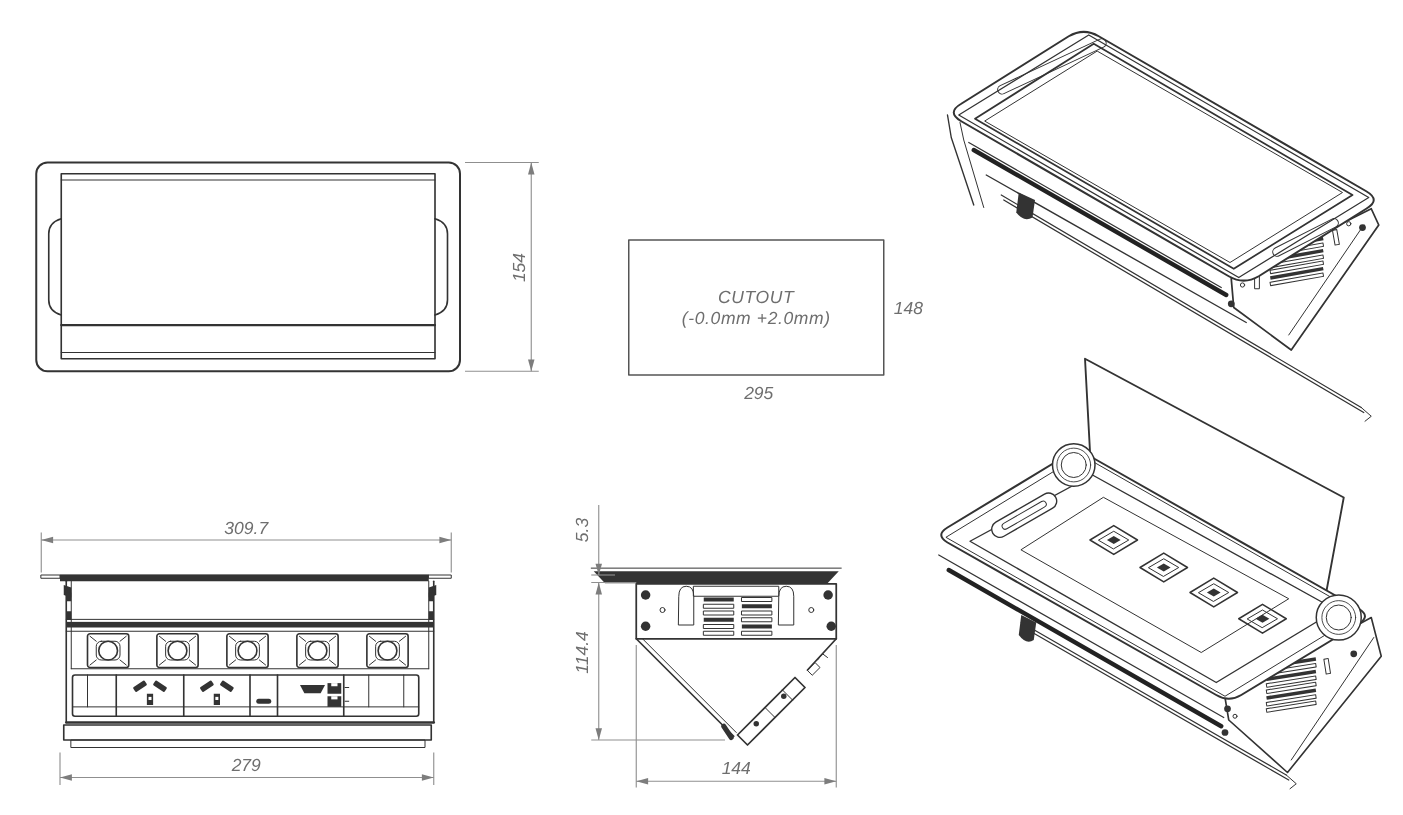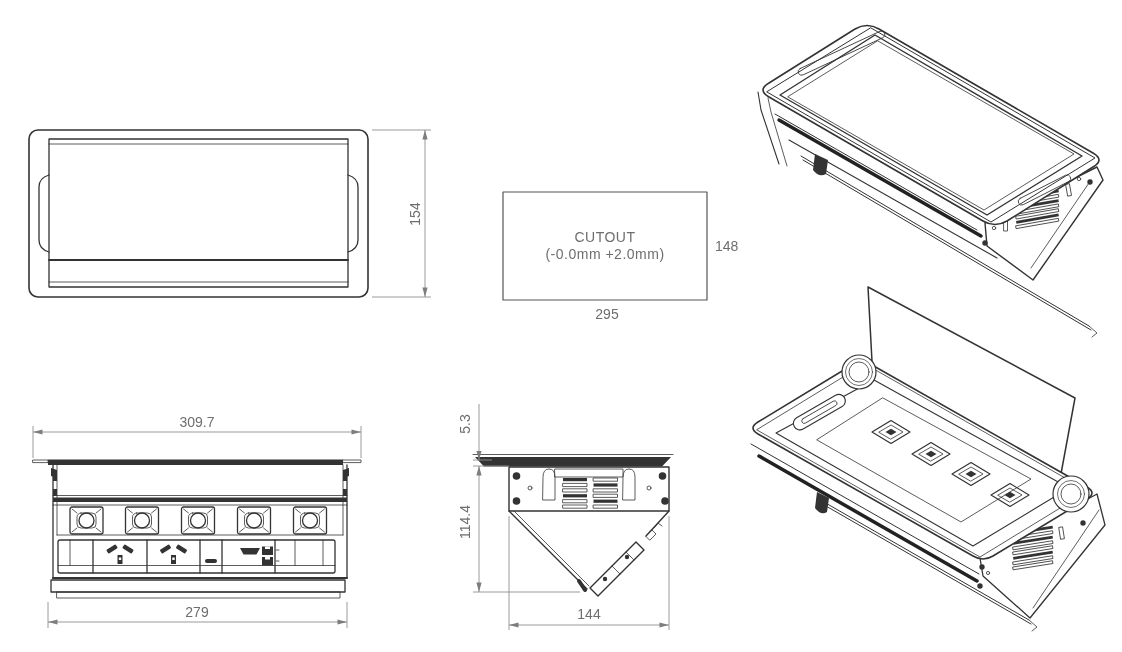--- a/index.html
+++ b/index.html
@@ -1,17 +1,17 @@
 <!DOCTYPE html>
 <html><head>
 <meta charset="utf-8">
 <style>
   html,body{margin:0;padding:0;background:#fff;}
   #sheet{position:relative;width:1122px;height:652px;background:#fff;overflow:hidden;
-         font-family:"Liberation Sans",sans-serif;}
+         font-family:"Liberation Sans",sans-serif;font-style:italic;}
   #sheet svg{position:absolute;overflow:visible;}
   .ln   {fill:none;stroke:#333;stroke-width:1.3;stroke-linecap:round;stroke-linejoin:round;}
   .lnW  {fill:#fff;stroke:#333;stroke-width:1.4;stroke-linecap:round;stroke-linejoin:round;}
   .thin {stroke-width:.8;}
   .thk  {stroke-width:2;}
   .dark {stroke:#222;}
   .fl   {fill:#333;stroke:none;}
   .flw  {fill:#fff;stroke:none;}
   .dim  {stroke:#8f8f8f;stroke-width:.9;fill:none;}
   .arr  {fill:#7d7d7d;stroke:none;}

